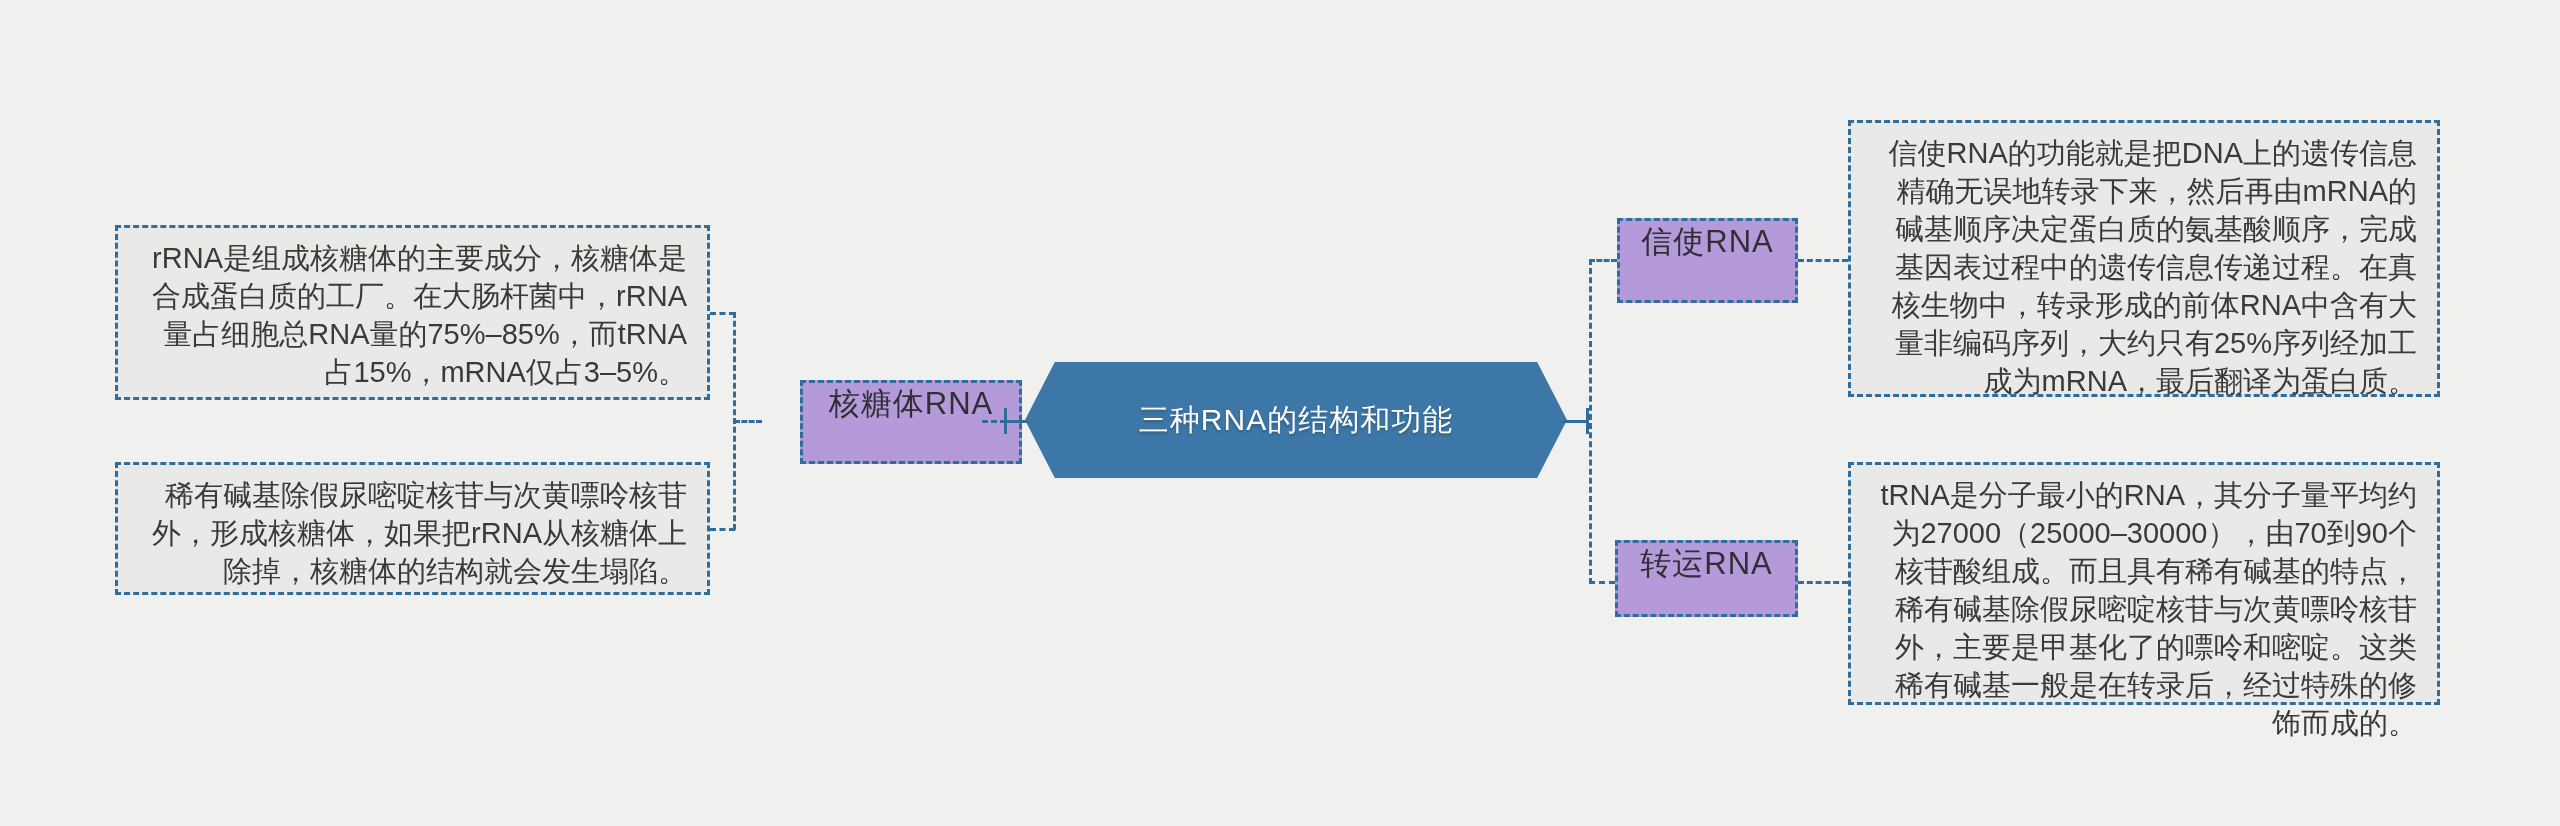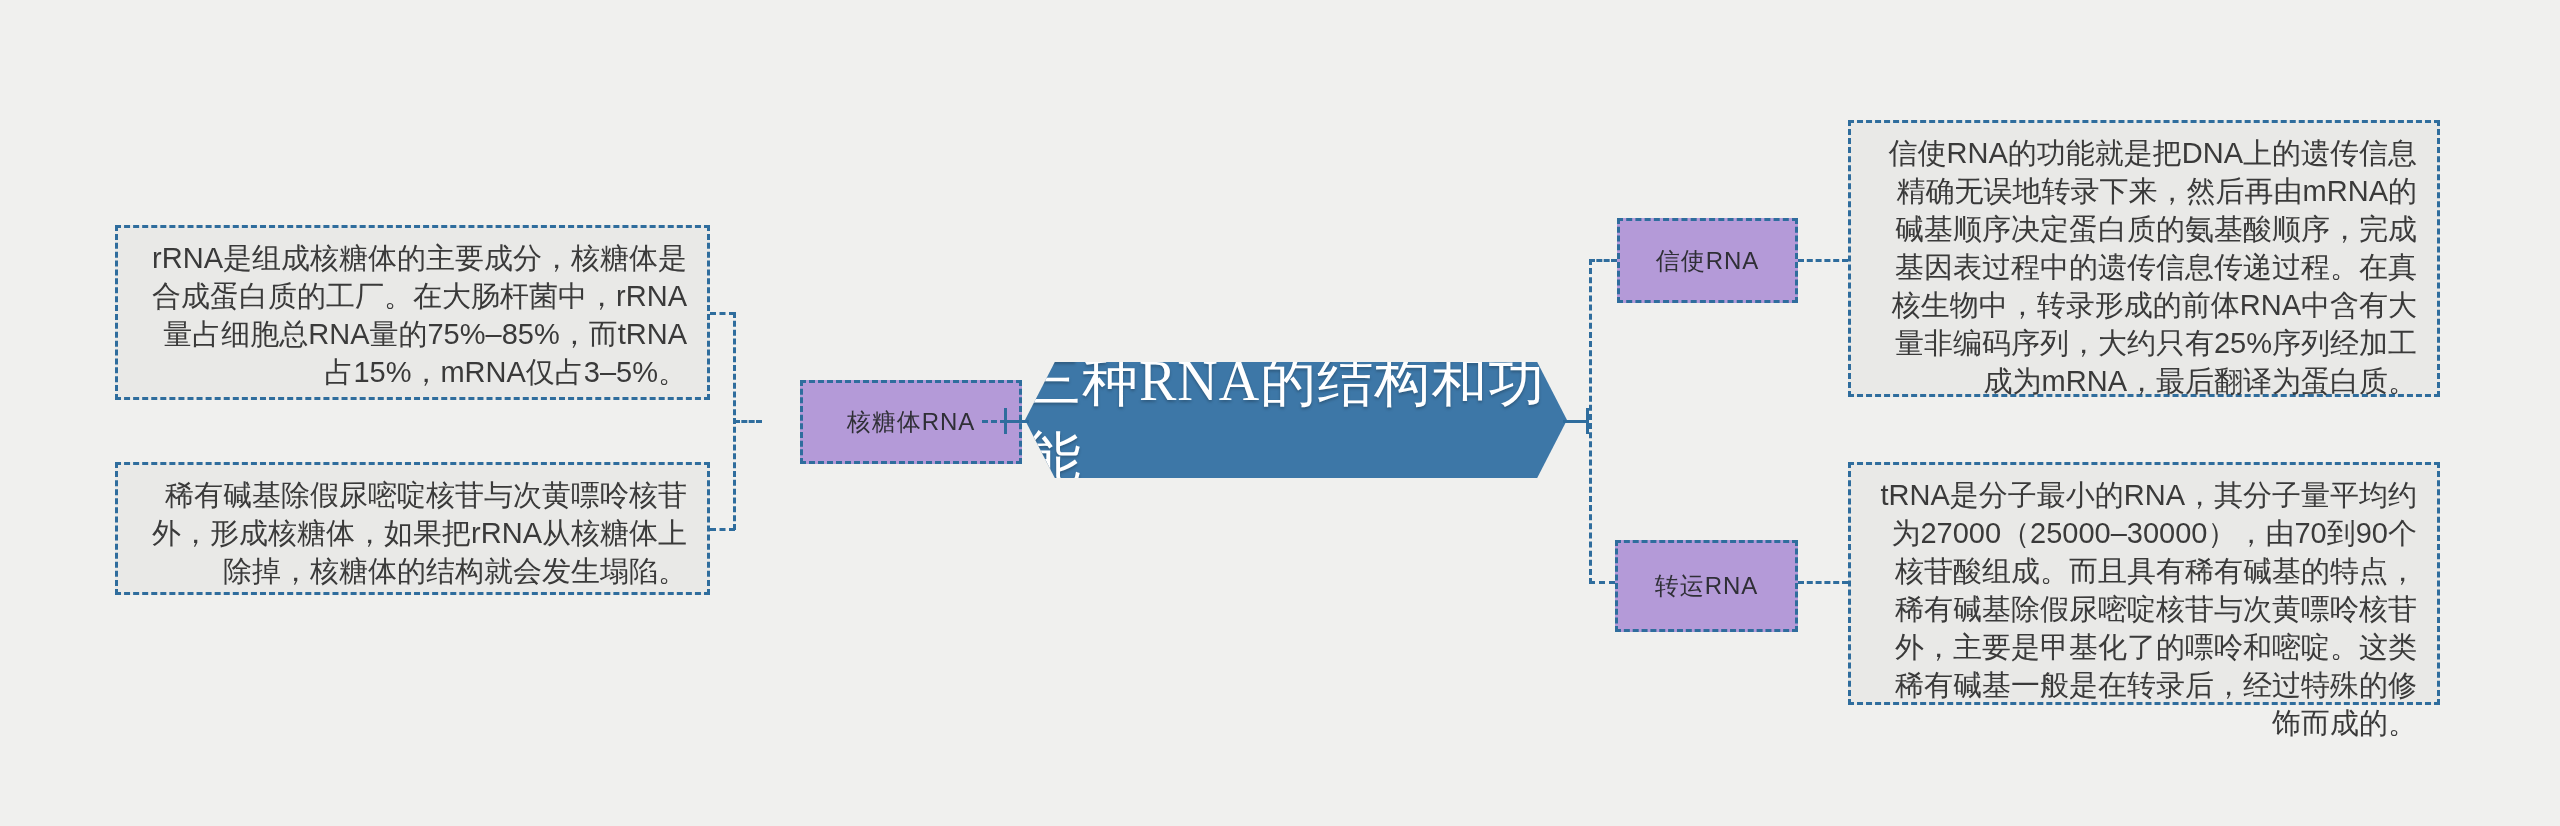--- a/index.html
+++ b/index.html
@@ -27,34 +27,33 @@
     word-break:break-all;
     text-align:right;
   }
 
   
   .branch{
     position:absolute;
     background:var(--node-purple);
     border:3px dashed var(--line-blue);
     color:var(--label-text);
-    font-size:24px;
-    display:flex;align-items:center;justify-content:center;
+    font-size:31px;
+    display:flex;justify-content:center;
     letter-spacing:1px;
   }
 
   
   .hexagon{
     position:absolute;left:1025px;top:362px;width:542px;height:116px;
     background:var(--node-blue);
     clip-path:polygon(5.5% 0,94.5% 0,100% 50%,94.5% 100%,5.5% 100%,0 50%);
     display:flex;align-items:center;justify-content:center;
-    color:var(--title-text);font-size:56px;letter-spacing:1px;
+    color:var(--title-text);font-size:30px;letter-spacing:1px;
     text-shadow:0 2px 3px rgba(0,0,0,0.25);
-    font-family:Liberation Serif, serif;
   }
 
   
   .h-dash{position:absolute;height:0;border-top:3px dashed var(--line-blue);}
   .v-dash{position:absolute;width:0;border-left:3px dashed var(--line-blue);}
   .h-solid{position:absolute;height:3px;background:var(--line-blue);}
   .v-solid{position:absolute;width:3px;background:var(--line-blue);}
 </style>
 </head>
 <body>
@@ -70,21 +69,21 @@
   </div>
 
   <div class="hexagon">
     <span>三种RNA的结构和功能</span>
   </div>
 
   <div class="branch" style="left:1617px;top:218px;width:181px;height:85px;">
     <span>信使RNA</span>
   </div>
 
-  <div class="branch" style="left:1615px;top:540px;width:183px;height:92px;">
+  <div class="branch" style="left:1615px;top:540px;width:183px;height:77px;">
     <span>转运RNA</span>
   </div>
 
   <div class="note" style="left:1848px;top:120px;width:592px;height:277px;">信使RNA的功能就是把DNA上的遗传信息精确无误地转录下来，然后再由mRNA的碱基顺序决定蛋白质的氨基酸顺序，完成基因表过程中的遗传信息传递过程。在真核生物中，转录形成的前体RNA中含有大量非编码序列，大约只有25%序列经加工成为mRNA，最后翻译为蛋白质。</div>
 
   <div class="note" style="left:1848px;top:462px;width:592px;height:243px;">tRNA是分子最小的RNA，其分子量平均约为27000（25000–30000），由70到90个核苷酸组成。而且具有稀有碱基的特点，稀有碱基除假尿嘧啶核苷与次黄嘌呤核苷外，主要是甲基化了的嘌呤和嘧啶。这类稀有碱基一般是在转录后，经过特殊的修饰而成的。</div>
 
   <div class="v-dash" style="left:733px;top:312px;height:218px;"></div>
   <div class="h-dash" style="left:710px;top:312px;width:25px;"></div>
   <div class="h-dash" style="left:710px;top:528px;width:25px;"></div>

